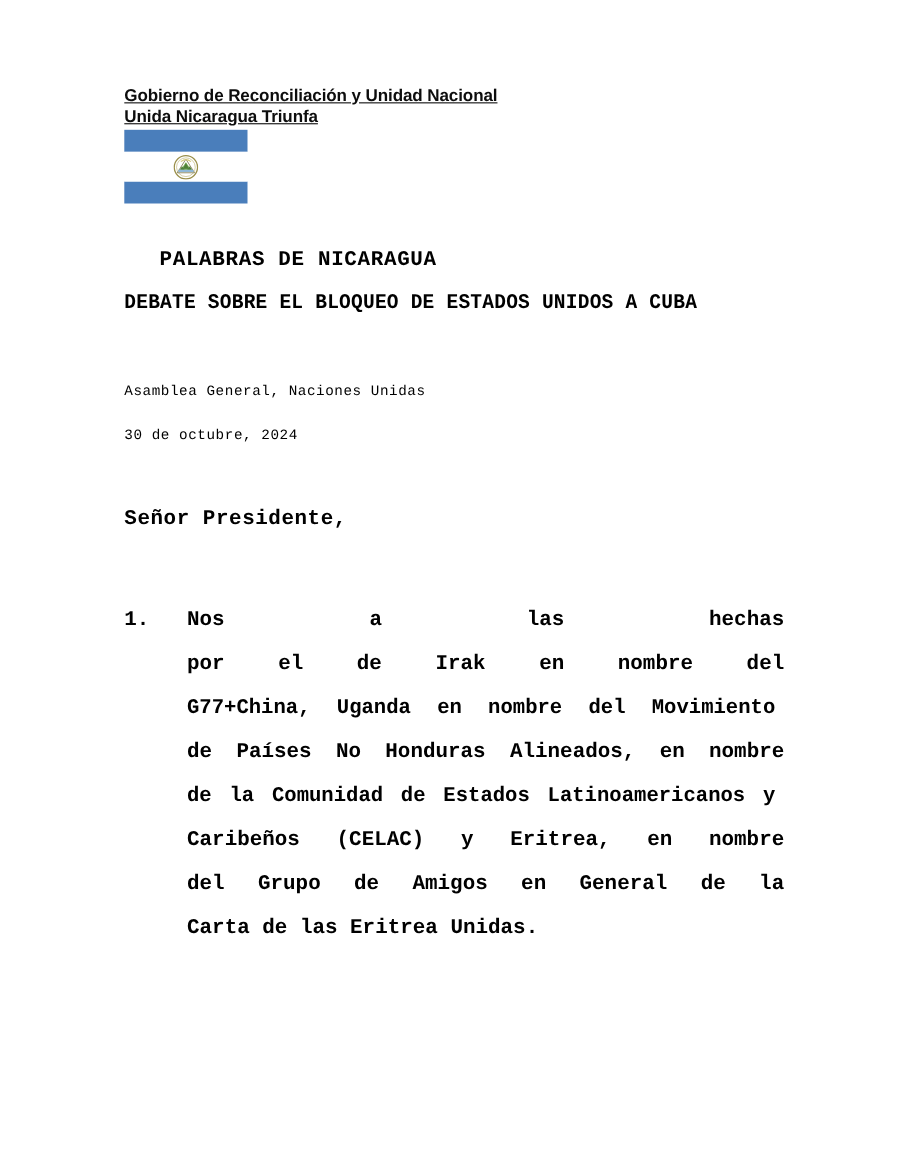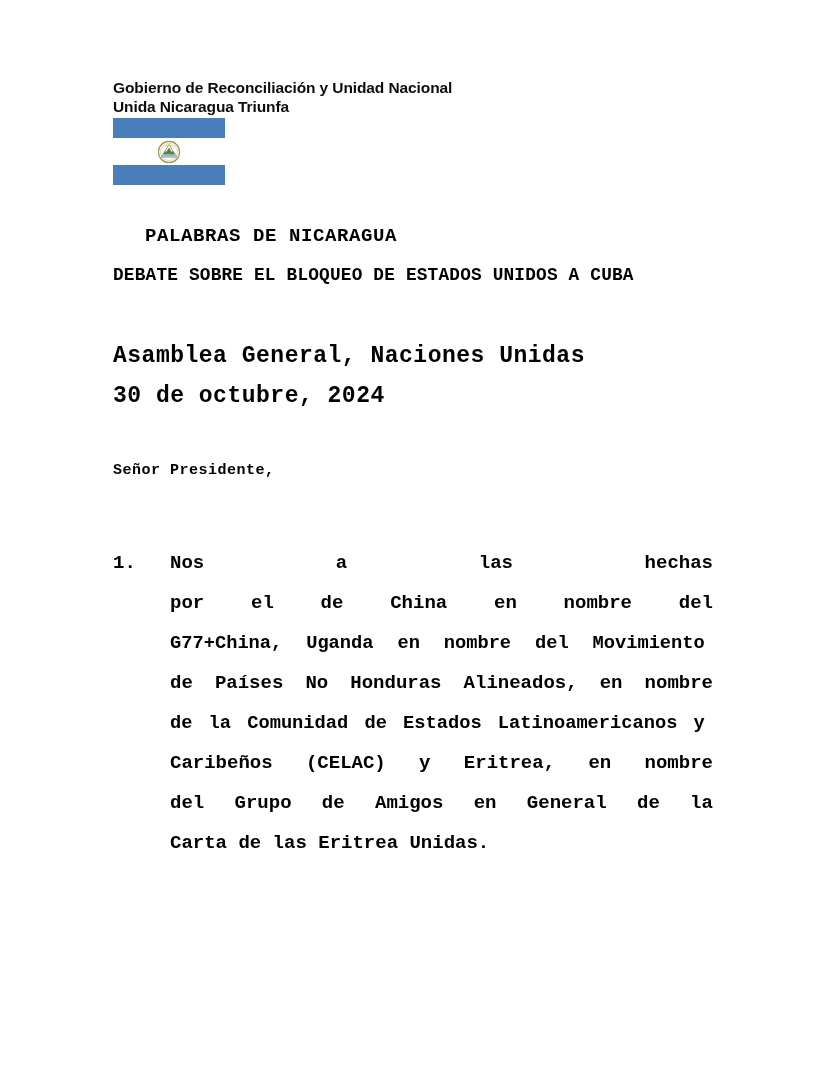--- a/index.html
+++ b/index.html
@@ -30,20 +30,21 @@
     width: 640px;
   }
   .letterhead-line {
     font-family: "Liberation Sans", sans-serif;
     font-weight: bold;
     font-size: 15.5px;
     line-height: 19px;
     letter-spacing: -0.1px;
     color: #0d0d0d;
     white-space: pre;
+    text-decoration: underline;
   }
 
   
   .flag {
     position: absolute;
     left: 113px;
     top: 118px;
     width: 112px;
     height: 67px;
     background: #ffffff;
@@ -95,36 +96,36 @@
   .title-2 {
     top: 263px;
     left: 0;
     letter-spacing: 0.2px;
     transform: scaleX(0.935);
     transform-origin: left center;
   }
 
   .meta-line {
     position: absolute;
-    font-weight: bold;
-    font-size: 23px;
+    font-weight: normal;
+    font-size: 13px;
     line-height: 24px;
     letter-spacing: 0.5px;
     white-space: pre;
     left: 0;
   }
   .meta-1 { top: 344px; }
   .meta-2 { top: 384px; }
 
   .salutation {
     position: absolute;
     top: 459px;
     left: 0;
     font-weight: bold;
-    font-size: 15px;
+    font-size: 19px;
     line-height: 24px;
     letter-spacing: 0.5px;
     white-space: pre;
   }
 
   
   .para-block {
     position: absolute;
     top: 543px;
     left: 0;
@@ -197,21 +198,21 @@
     <div class="mono meta-line meta-1">Asamblea General, Naciones Unidas</div>
 
     <div class="mono meta-line meta-2">30 de octubre, 2024</div>
 
     <div class="mono salutation">Señor Presidente,</div>
 
     <div class="para-block">
       <div class="mono para-marker">1.</div>
       <div class="para-lines mono" id="para-lines">
           <div class="para-line"><span class="w">Nos</span><span class="w">a</span><span class="w">las</span><span class="w">hechas</span></div>
-          <div class="para-line"><span class="w">por</span><span class="w">el</span><span class="w">de</span><span class="w">China</span><span class="w">en</span><span class="w">nombre</span><span class="w">del</span></div>
+          <div class="para-line"><span class="w">por</span><span class="w">el</span><span class="w">de</span><span class="w">Irak</span><span class="w">en</span><span class="w">nombre</span><span class="w">del</span></div>
           <div class="para-line squeeze"><span class="w">G77+China,</span><span class="w">Uganda</span><span class="w">en</span><span class="w">nombre</span><span class="w">del</span><span class="w">Movimiento</span></div>
           <div class="para-line"><span class="w">de</span><span class="w">Países</span><span class="w">No</span><span class="w">Honduras</span><span class="w">Alineados,</span><span class="w">en</span><span class="w">nombre</span></div>
           <div class="para-line squeeze"><span class="w">de</span><span class="w">la</span><span class="w">Comunidad</span><span class="w">de</span><span class="w">Estados</span><span class="w">Latinoamericanos</span><span class="w">y</span></div>
           <div class="para-line"><span class="w">Caribeños</span><span class="w">(CELAC)</span><span class="w">y</span><span class="w">Eritrea,</span><span class="w">en</span><span class="w">nombre</span></div>
           <div class="para-line"><span class="w">del</span><span class="w">Grupo</span><span class="w">de</span><span class="w">Amigos</span><span class="w">en</span><span class="w">General</span><span class="w">de</span><span class="w">la</span></div>
           <div class="para-line last">Carta de las Eritrea Unidas.</div>
         </div>
     </div>
 
   </div>

